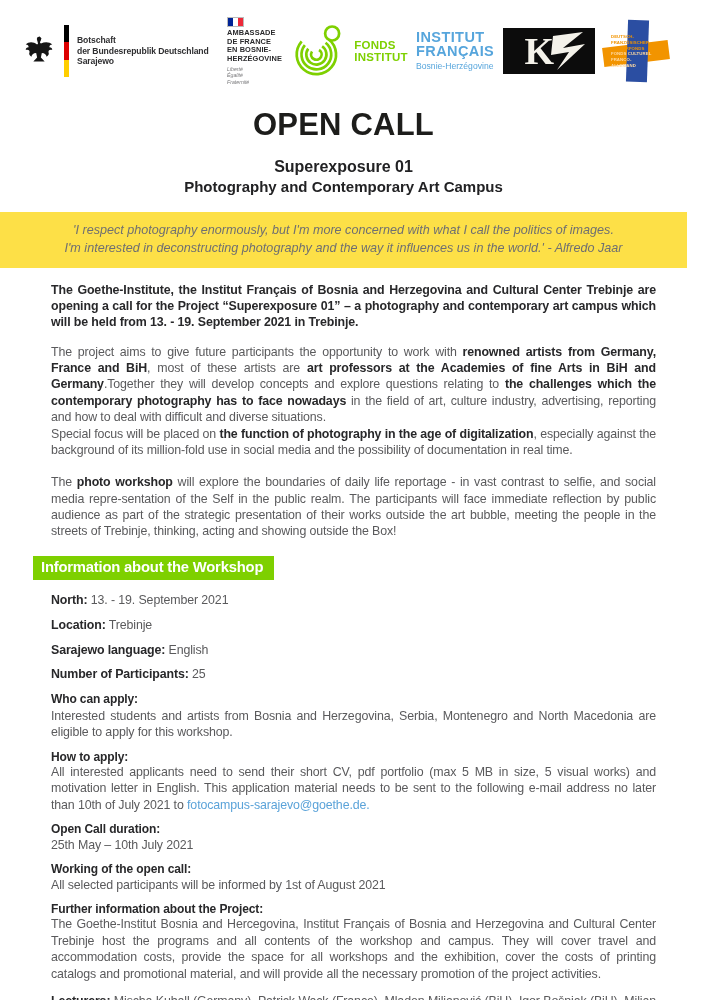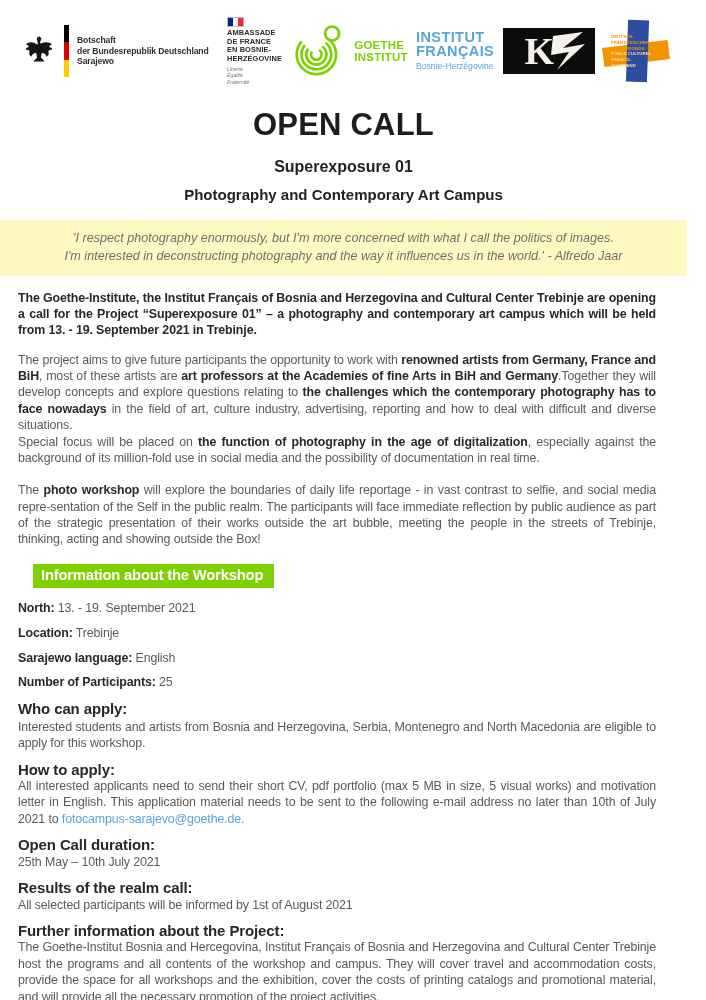--- a/index.html
+++ b/index.html
@@ -3,21 +3,21 @@
 <meta charset="utf-8">
 <style>
   * { margin:0; padding:0; box-sizing:border-box; }
   html,body { background:#ffffff; }
   body {
     width:706px; height:1000px; overflow:hidden;
     font-family:"Liberation Sans", sans-serif;
     color:#5a5a5c;
   }
   .page { width:687px; height:1000px; position:relative; background:#fff; }
-  .inset { padding-left:18px; padding-right:31px; }
+  .inset { padding-left:51px; padding-right:31px; }
 
   
   .logo-strip {
     display:flex; align-items:center; justify-content:space-between;
     padding:12px 18px 0 22px; height:90px;
   }
   .logo { display:flex; align-items:center; }
   .de-embassy { gap:5px; }
   .de-flagbar { width:5px; height:52px; display:flex; flex-direction:column; margin:0 3px; }
   .de-flagbar span { flex:1; }
@@ -35,25 +35,25 @@
   .kc-box { width:92px; height:46px; background:#0c0c0c; position:relative; display:flex; align-items:center; }
   .kc-k { color:#f4f2ea; font-family:"Liberation Serif", serif; font-weight:bold; font-size:38px; line-height:1; margin-left:22px; }
   .fund-box { width:66px; height:66px; position:relative; }
   .fund-orange { position:absolute; left:0px; top:26px; width:66px; height:19px; transform:rotate(-7deg); }
   .fund-blue { position:absolute; left:24px; top:2px; width:21px; height:62px; transform:rotate(2deg); }
   .fund-text { position:absolute; left:8px; top:16px; font-size:4.3px; font-weight:bold; line-height:1.35; letter-spacing:0.1px; }
 
   
   .title { margin-top:17px; text-align:center; font-size:31px; font-weight:bold; color:#1d1d1b; letter-spacing:0.2px; }
   .subtitle { margin-top:15px; text-align:center; font-size:16px; font-weight:bold; color:#222224; }
-  .tagline { margin-top:10px; text-align:center; font-size:15px; font-weight:bold; color:#222224; }
+  .tagline { margin-top:2px; text-align:center; font-size:15px; font-weight:bold; color:#222224; }
 
   
   .quote {
-    margin-top:17px; background:#fef9c3; padding:9px 30px 10px 30px;
+    margin-top:17px; background:#fde047; padding:9px 30px 10px 30px;
     text-align:center; font-style:italic; color:#6f6f71;
     font-size:12.6px; line-height:1.45;
   }
 
   
   p.body { font-size:12.4px; line-height:1.32; text-align:justify; letter-spacing:-0.12px; }
   .b { font-weight:bold; color:#28282a; }
   .mt14 { margin-top:14px; }
   .mt13 { margin-top:13px; }
   .mt16 { margin-top:16px; }
@@ -61,21 +61,21 @@
 
   
   .banner {
     display:inline-block; margin-top:16px; margin-left:33px;
     background:#7ed000; color:#ffffff; font-weight:bold; font-size:14.8px;
     padding:3px 11px 5px 8px; letter-spacing:-0.2px;
   }
 
   
   .info-row { margin-top:8.5px; font-size:12.4px; line-height:1.32; letter-spacing:-0.12px; }
-  .heading-row { margin-top:9px; font-size:15px; font-weight:bold; color:#28282a; letter-spacing:-0.12px; }
+  .heading-row { margin-top:9px; font-size:12px; font-weight:bold; color:#28282a; letter-spacing:-0.12px; }
   .sub-text { margin-top:2px; }
   .tight { margin-top:0.5px; }
 </style>
 </head>
 <body>
 
 <div class="page">
 
   
   <div class="logo-strip">
@@ -121,21 +121,21 @@
       <svg width="58" height="56" viewBox="0 0 64 64">
         <g fill="none" stroke="#7ed000" stroke-width="3.1">
           <circle cx="29" cy="36" r="6" stroke-dasharray="28 10" transform="rotate(-60 29 36)"></circle>
           <circle cx="29" cy="36" r="11.5" stroke-dasharray="54 18" transform="rotate(-55 29 36)"></circle>
           <circle cx="29" cy="36" r="17" stroke-dasharray="80 27" transform="rotate(-52 29 36)"></circle>
           <circle cx="29" cy="36" r="22.5" stroke-dasharray="106 35" transform="rotate(-50 29 36)"></circle>
           <circle cx="47" cy="12" r="8"></circle>
         </g>
       </svg>
       <div class="goethe-text" style="color:#7ed000">
-        <div>GOETHE</div>
+        <div>FONDS</div>
         <div>INSTITUT</div>
       </div>
     </div>
 
     <div class="logo if-logo" style="color:#56a5dc">
       <div class="if-main">
         <div>INSTITUT</div>
         <div>FRANÇAIS</div>
       </div>
       <div class="if-sub">Bosnie-Herzégovine</div>
@@ -192,21 +192,21 @@
 
     <p class="heading-row">Who can apply:</p>
     <p class="body sub-text">Interested students and artists from Bosnia and Herzegovina, Serbia, Montenegro and North Macedonia are eligible to apply for this workshop.</p>
 
     <p class="heading-row">How to apply:</p>
     <p class="body tight"><span>All interested applicants need to send their short CV, pdf portfolio (max 5 MB in size, 5 visual works) and motivation letter in English. This application material needs to be sent to the following e-mail address no later than 10th of July 2021 to </span><a class="link">fotocampus-sarajevo@goethe.de.</a></p>
 
     <p class="heading-row">Open Call duration:</p>
     <p class="body tight">25th May – 10th July 2021</p>
 
-    <p class="heading-row">Results of the realm call:</p>
+    <p class="heading-row">Working of the open call:</p>
     <p class="body tight">All selected participants will be informed by 1st of August 2021</p>
 
     <p class="heading-row">Further information about the Project:</p>
     <p class="body tight">The Goethe-Institut Bosnia and Hercegovina, Institut Français of Bosnia and Herzegovina and Cultural Center Trebinje host the programs and all contents of the workshop and campus. They will cover travel and accommodation costs, provide the space for all workshops and the exhibition, cover the costs of printing catalogs and promotional material, and will provide all the necessary promotion of the project activities.</p>
 
     <p class="body" style="margin-top:11px"><span class="b">Lecturers:</span><span> Mischa Kuball (Germany), Patrick Wack (France), Mladen Miljanović (BiH), Igor Bošnjak (BiH), Miljan Vuković (BiH), Nada Arnaut (BiH).</span></p>
   </div>
 
   
   

